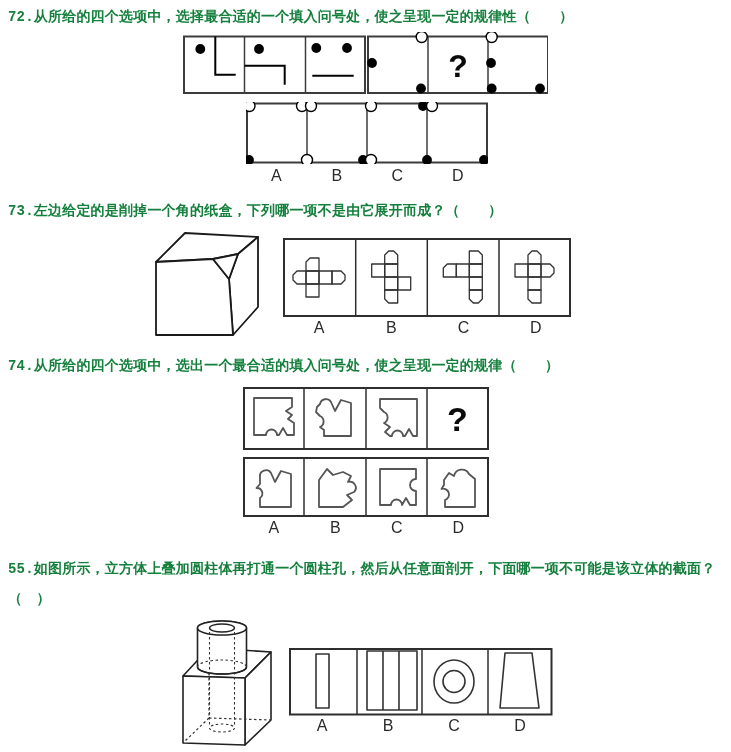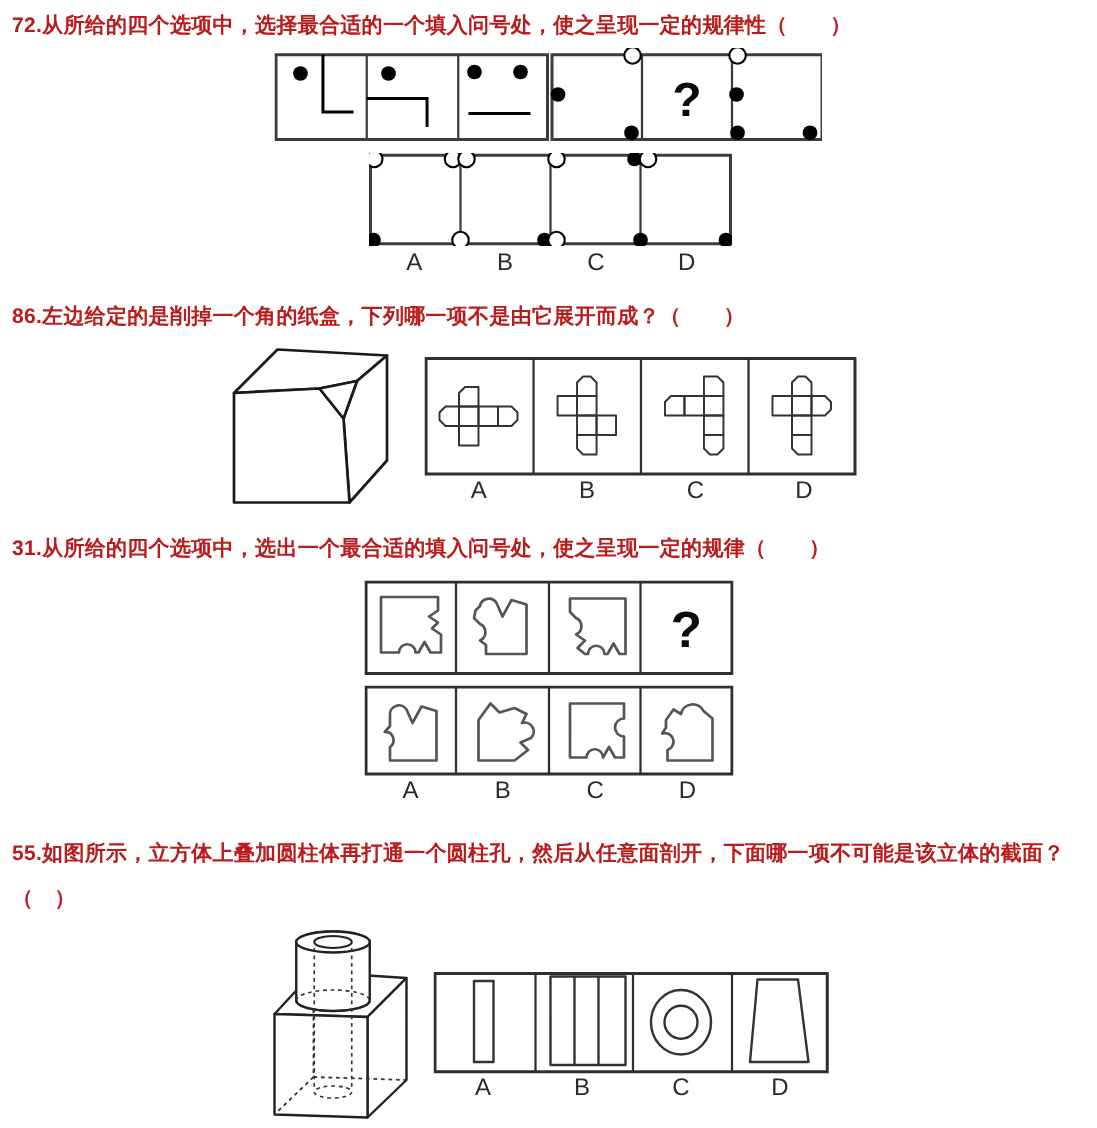--- a/index.html
+++ b/index.html
@@ -1,19 +1,19 @@
 <!DOCTYPE html>
 <html><head>
 <meta charset="utf-8">
 <style>
   html,body{margin:0;padding:0;background:#fff;}
   .page{position:relative;width:731px;height:752px;background:#fff;overflow:hidden;
         font-family:"Liberation Sans","DejaVu Sans",sans-serif;color:#111;}
   .qtext{position:absolute;left:8px;font-size:14px;font-weight:600;letter-spacing:0.2px;
-         white-space:pre;color:#b91c1c;}
+         white-space:pre;color:#15803d;font-family:Liberation Mono, monospace;}
   .fig{position:absolute;}
   .letters{position:absolute;display:flex;height:20px;}
   .letters span{flex:1;text-align:center;font-size:16px;color:#2b2b2b;line-height:20px;}
   .qmark{font-weight:bold;fill:#0a0a0a;text-anchor:middle;
          font-family:"Liberation Sans","DejaVu Sans",sans-serif;}
   svg *{vector-effect:none;}
 </style>
 </head>
 <body>
 
@@ -70,21 +70,21 @@
       </g>
   </svg>
 
   <div class="letters" style="left:246px;top:166px;width:242px">
     <span>A</span>
     <span>B</span>
     <span>C</span>
     <span>D</span>
   </div>
 
-  <div class="qtext" style="top:202px">86.左边给定的是削掉一个角的纸盒，下列哪一项不是由它展开而成？（　　）</div>
+  <div class="qtext" style="top:202px">73.左边给定的是削掉一个角的纸盒，下列哪一项不是由它展开而成？（　　）</div>
 
   <svg class="fig" style="left:150px;top:228px" width="115" height="115">
     <g fill="#fff" stroke="#1a1a1a" stroke-width="1.8" stroke-linejoin="round">
       <polygon points="6,34 35,5 108,9 88,26 63,31"></polygon>
       <polygon points="88,26 108,9 108,79 83,107 79,51"></polygon>
       <polygon points="6,34 63,31 79,51 83,107 6,107"></polygon>
       <polygon points="63,31 88,26 79,51"></polygon>
     </g>
   </svg>
 
@@ -127,21 +127,21 @@
       </g>
   </svg>
 
   <div class="letters" style="left:283px;top:318px;width:289px">
     <span>A</span>
     <span>B</span>
     <span>C</span>
     <span>D</span>
   </div>
 
-  <div class="qtext" style="top:357px">31.从所给的四个选项中，选出一个最合适的填入问号处，使之呈现一定的规律（　　）</div>
+  <div class="qtext" style="top:357px">74.从所给的四个选项中，选出一个最合适的填入问号处，使之呈现一定的规律（　　）</div>
 
   <svg class="fig" style="left:243px;top:387px" width="246" height="64">
     <rect x="1" y="1" width="244" height="61" fill="none" stroke="#2e2e2e" stroke-width="2"></rect>
     <line x1="61" y1="1" x2="61" y2="62" stroke="#2e2e2e" stroke-width="1.5"></line>
     <line x1="123" y1="1" x2="123" y2="62" stroke="#2e2e2e" stroke-width="1.5"></line>
     <line x1="184" y1="1" x2="184" y2="62" stroke="#2e2e2e" stroke-width="1.5"></line>
     <g fill="none" stroke="#555" stroke-width="1.8" stroke-linejoin="round">
       <path transform="translate(0,3)" d="M11,8 L49,8 L49,17 L43,21 L49,25 L45,29 L51,33 L51,45 L44,45 L40,38 L36,45 L34,45 A5.5,5.5 0 0 0 23,45 L11,45 Z"></path>
       <path transform="translate(61,3)" d="M13,17 L16,14 A6,6 0 0 1 27,12 L31,21 L37,10 L47,13 L47,46 L20,46 L20,40 L16,37 A6,6 0 0 0 16,26 L12,22 Z"></path>
       <path transform="translate(123,3)" d="M14,9 L51,9 L51,46 L47,46 L43,39 L39,46 L37,46 A5.5,5.5 0 0 0 26,46 L24,46 L19,42 L24,37 L18,33 A6,6 0 0 0 18,22 L14,18 Z"></path>

